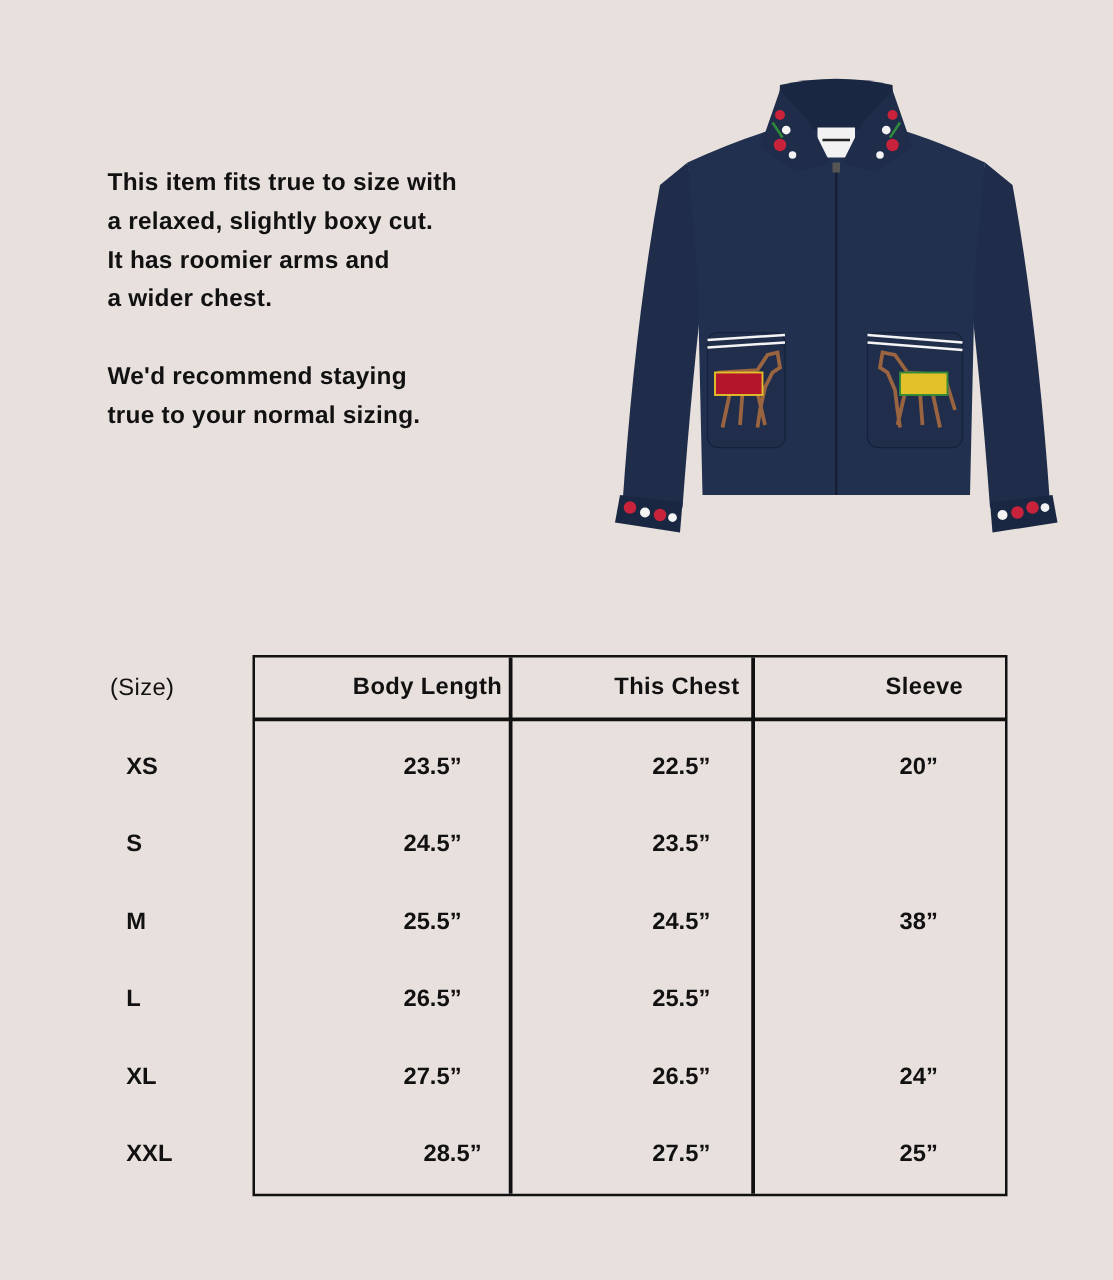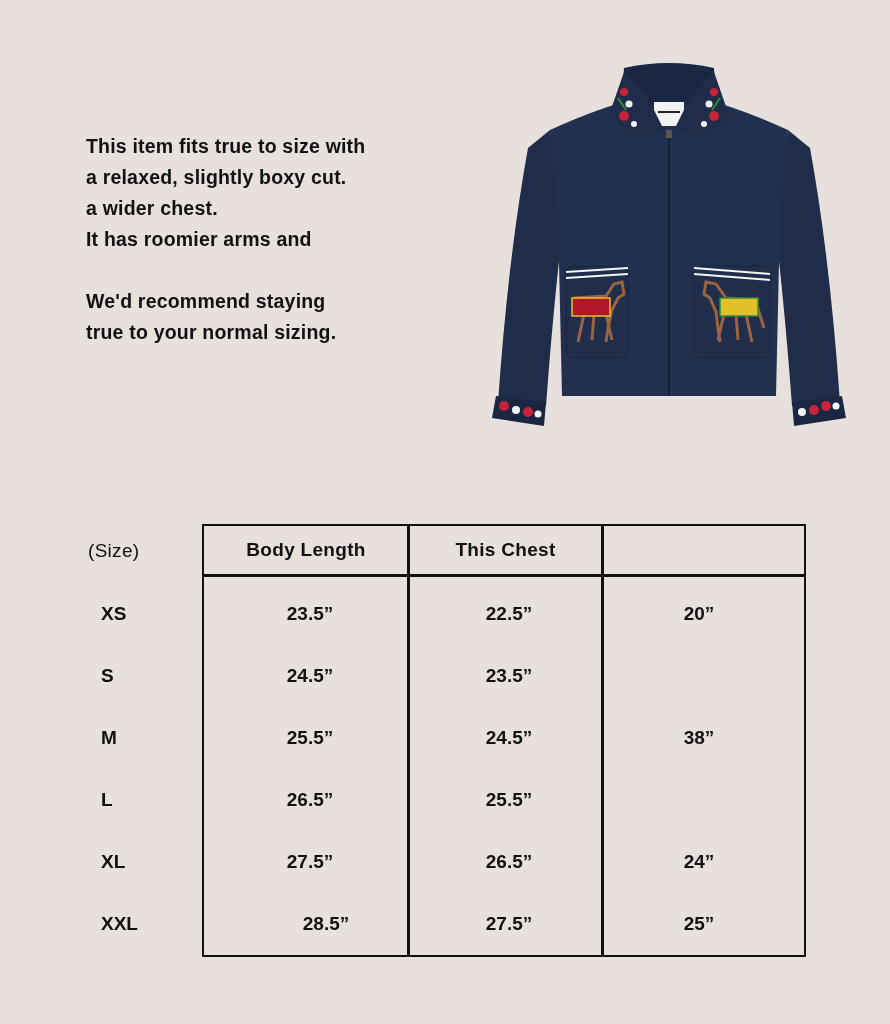--- a/index.html
+++ b/index.html
@@ -22,32 +22,32 @@
     letter-spacing:0.3px;
   }
   .size-col { position:absolute; left:101px; width:90px; font-size:19px; font-weight:bold; }
   .table {
     position:absolute; left:202px; top:524px; width:604px; height:433px;
     box-sizing:border-box; border:2.5px solid #111;
   }
   .hdr-line { position:absolute; left:0; right:0; top:48px; height:2.5px; background:#111; }
   .vline { position:absolute; top:0; bottom:0; width:2.5px; background:#111; }
   .th, .td {
-    position:absolute; text-align:center; font-size:19px; font-weight:bold;
+    position:absolute; text-align:center; font-size:19px; font-weight:bold;padding-left:36px;
   }
   .th { top:13px; letter-spacing:0.3px; }
 </style>
 </head>
 <body>
 
 <div class="intro">
   <p>This item fits true to size with</p>
   <p>a relaxed, slightly boxy cut.</p>
+  <p>It has roomier arms and</p>
   <p>a wider chest.</p>
-  <p>It has roomier arms and</p>
   <div class="gap"></div>
   <p>We'd recommend staying</p>
   <p>true to your normal sizing.</p>
 </div>
 
 <svg class="jacket" viewBox="0 0 362 372" xmlns="http://www.w3.org/2000/svg">
 
   <path d="M62 72 L40 90 Q20 200 10 345 L58 348 Q66 240 76 160 Z" fill="#1f2d4a"></path>
   <path d="M300 72 L322 90 Q342 200 352 345 L304 348 Q296 240 286 160 Z" fill="#1f2d4a"></path>
 
@@ -117,20 +117,21 @@
 <div class="size-col" style="top:851px">XL</div>
 <div class="size-col" style="top:913px">XXL</div>
 
 <div class="table">
   <div class="hdr-line"></div>
   <div class="vline" style="left:203px"></div>
   <div class="vline" style="left:397px"></div>
 
   <div class="th" style="left:0;width:204px">Body Length</div>
   <div class="th" style="left:205px;width:193px">This Chest</div>
+  <div class="th" style="left:400px;width:199px">Sleeve</div>
 
   <div class="td" style="left:0;width:212px;top:77px">23.5”</div>
   <div class="td" style="left:205px;width:200px;top:77px">22.5”</div>
   <div class="td" style="left:400px;width:190px;top:77px">20”</div>
 
   <div class="td" style="left:0;width:212px;top:139px">24.5”</div>
   <div class="td" style="left:205px;width:200px;top:139px">23.5”</div>
 
   <div class="td" style="left:0;width:212px;top:201px">25.5”</div>
   <div class="td" style="left:205px;width:200px;top:201px">24.5”</div>

